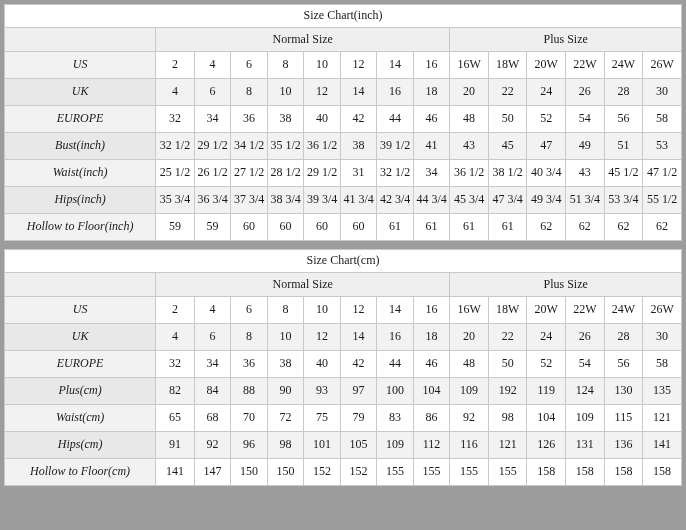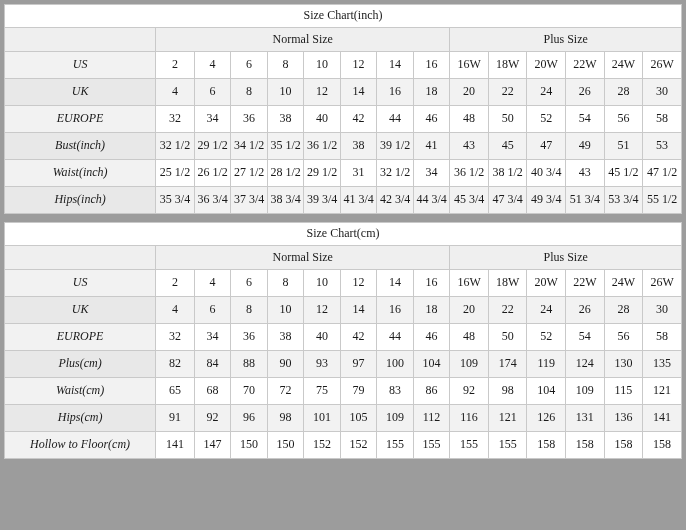--- a/index.html
+++ b/index.html
@@ -206,20 +206,37 @@
         <td class="narrow">42 3/4</td>
         <td class="narrow">44 3/4</td>
         <td class="narrow">45 3/4</td>
         <td class="narrow">47 3/4</td>
         <td class="narrow">49 3/4</td>
         <td class="narrow">51 3/4</td>
         <td class="narrow">53 3/4</td>
         <td class="narrow">55 1/2</td>
       </tr>
 
+      <tr class="data-row">
+        <td class="rowhead">Hollow to Floor(inch)</td>
+        <td>59</td>
+        <td>59</td>
+        <td>60</td>
+        <td>60</td>
+        <td>60</td>
+        <td>60</td>
+        <td>61</td>
+        <td>61</td>
+        <td>61</td>
+        <td>61</td>
+        <td>62</td>
+        <td>62</td>
+        <td>62</td>
+        <td>62</td>
+      </tr>
     </tbody>
   </table>
 </div>
 
 <div class="chart-wrap second">
   <table class="size-chart">
     <colgroup>
       <col style="width:145px">
       <col style="width:37px">
         <col style="width:35px">
@@ -304,21 +321,21 @@
         <td class="rowhead">Plus(cm)</td>
         <td>82</td>
         <td>84</td>
         <td>88</td>
         <td>90</td>
         <td>93</td>
         <td>97</td>
         <td>100</td>
         <td>104</td>
         <td>109</td>
-        <td>174</td>
+        <td>192</td>
         <td>119</td>
         <td>124</td>
         <td>130</td>
         <td>135</td>
       </tr>
 
       <tr class="data-row">
         <td class="rowhead">Waist(cm)</td>
         <td>65</td>
         <td>68</td>

